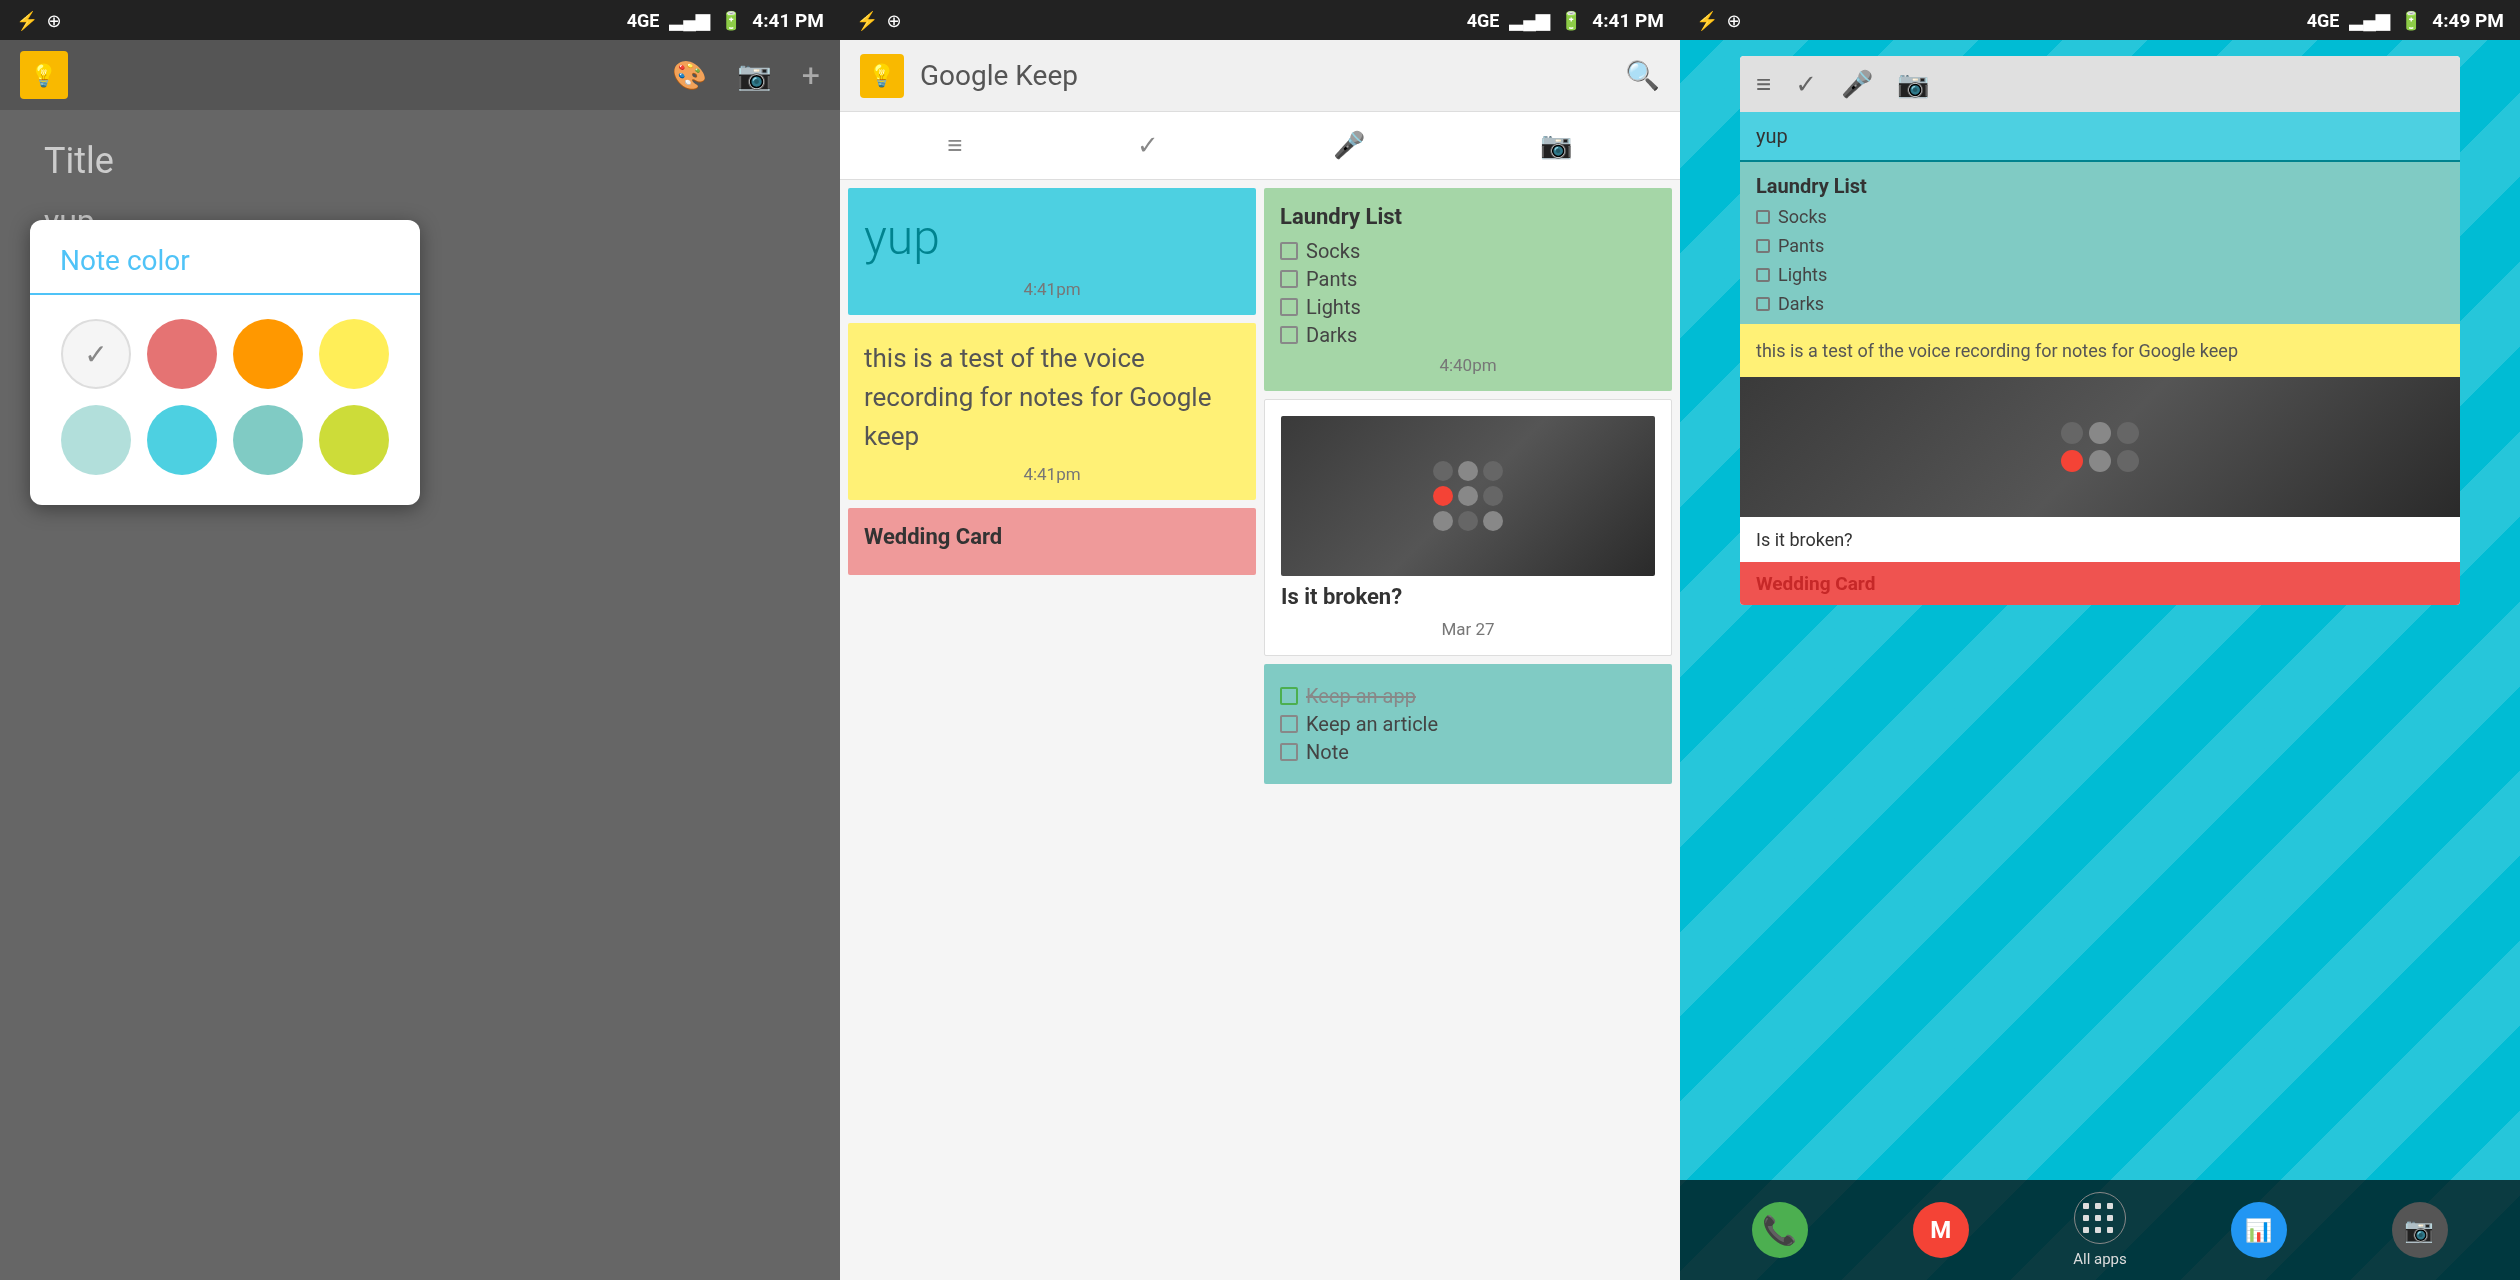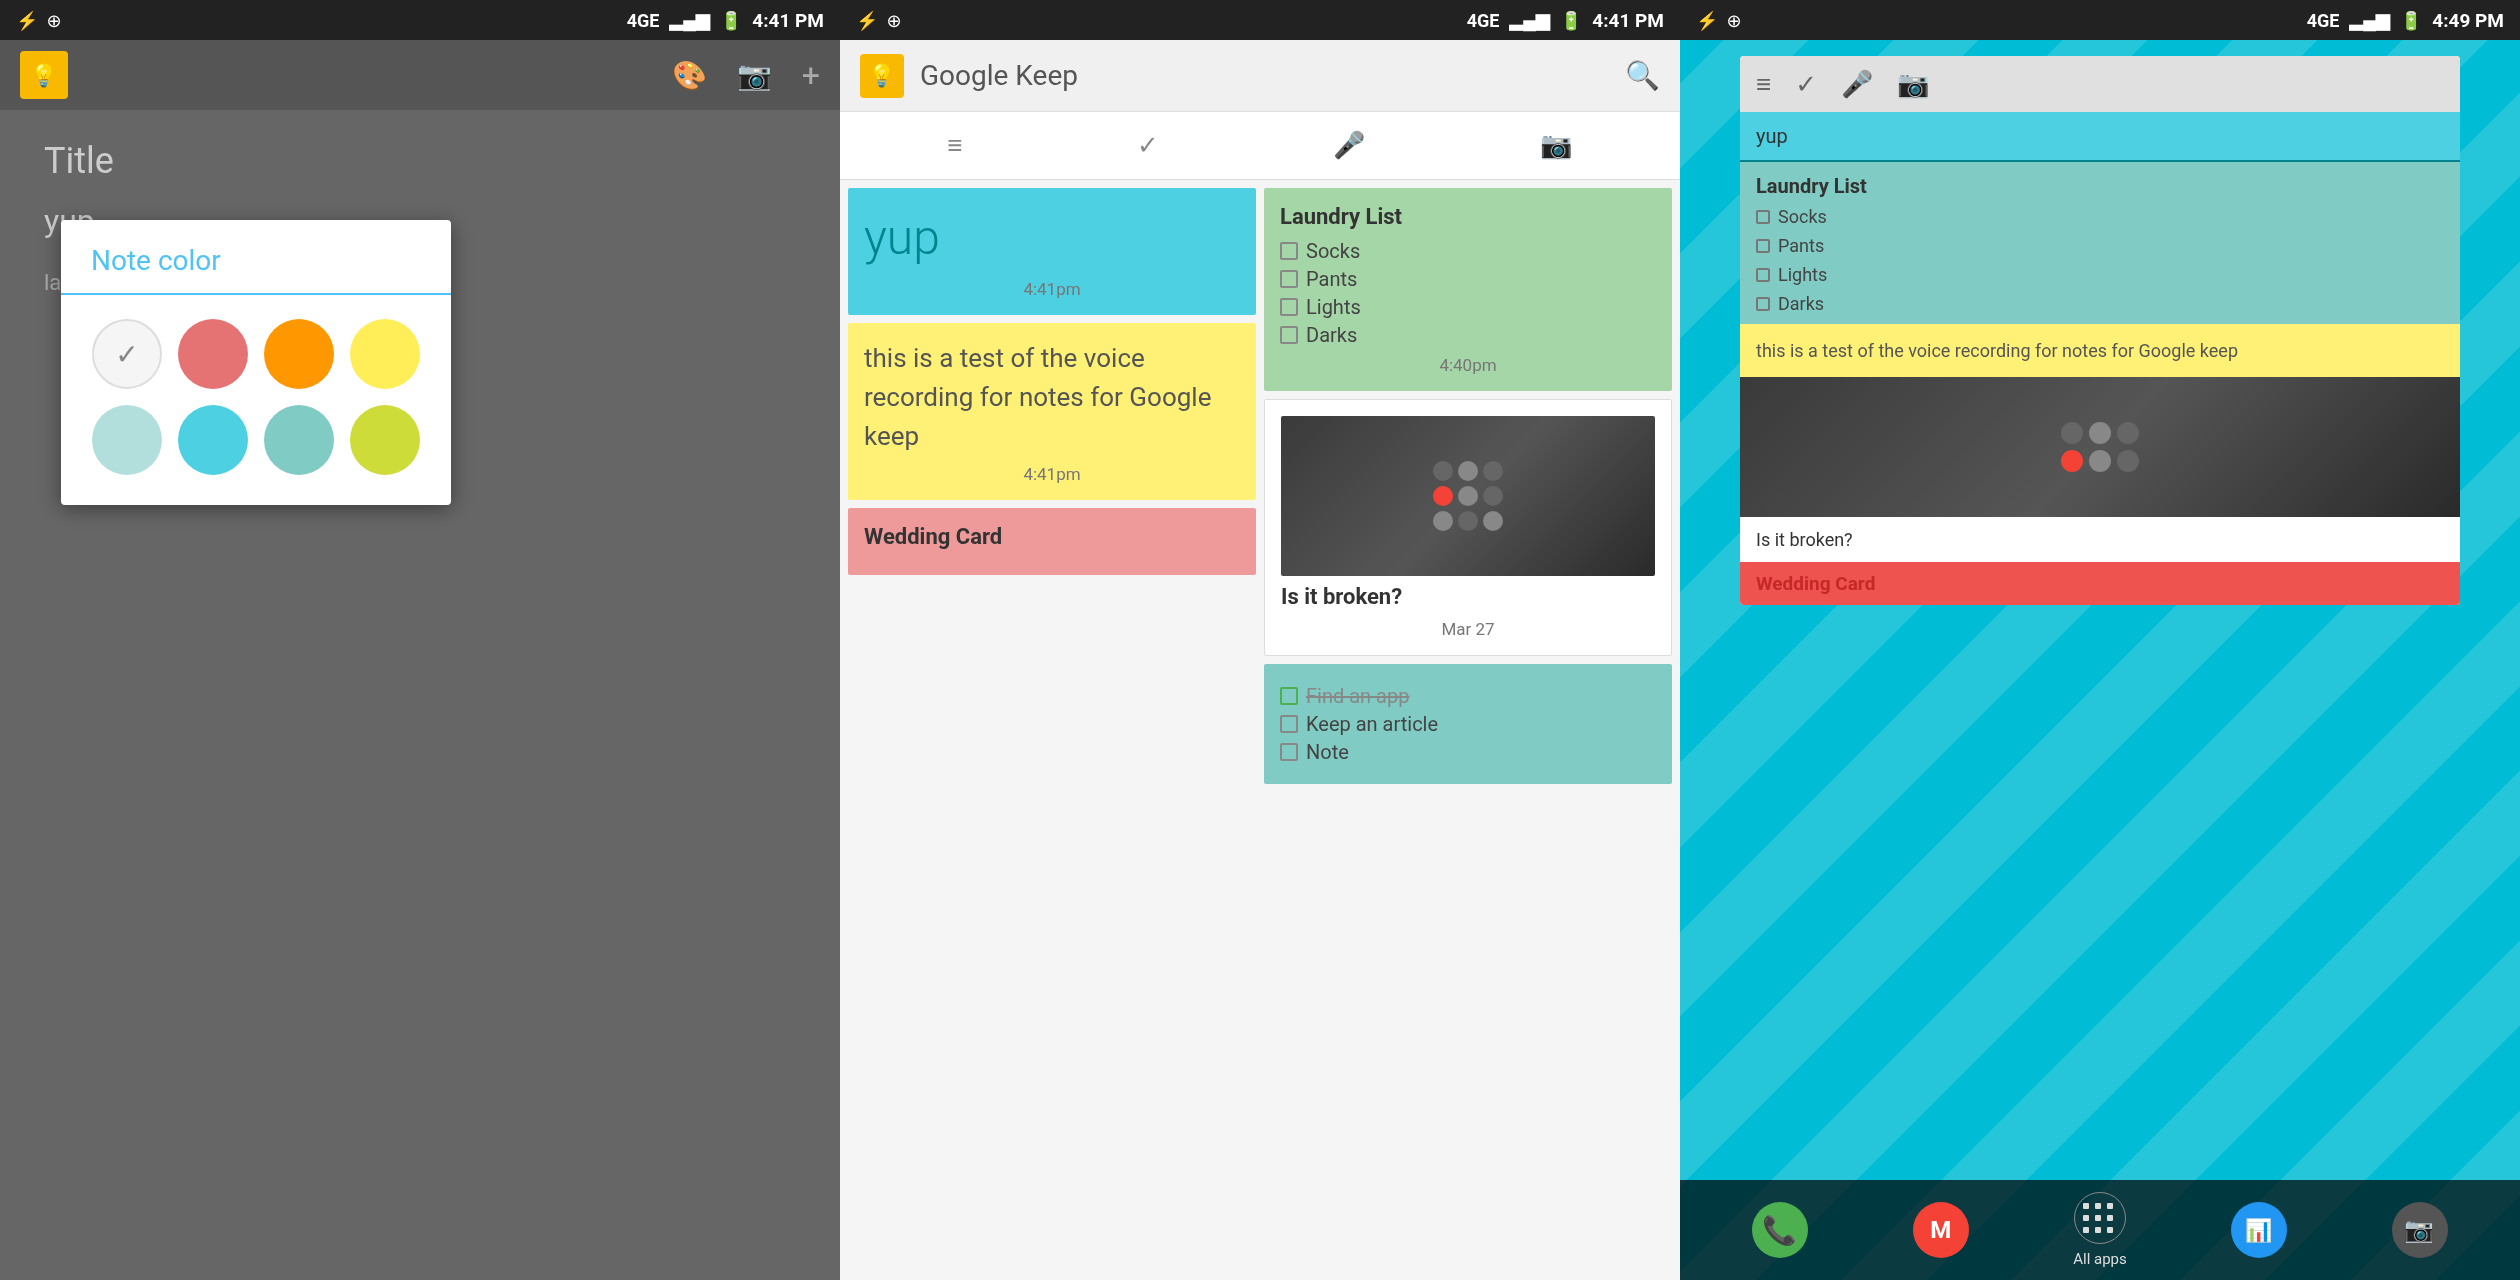--- a/index.html
+++ b/index.html
@@ -66,25 +66,24 @@
       margin-top: 30px;
     }
 
     
     .color-picker-dialog {
       position: absolute;
       top: 220px;
       left: 30px;
       width: 390px;
       background: white;
-      border-radius: 4px;
+      border-radius: 12px;
       box-shadow: 0 4px 20px rgba(0,0,0,0.4);
       padding: 0 0 30px 0;
       z-index: 10;
-      margin-left: 31px;
     }
     .color-picker-title {
       font-size: 28px;
       color: #4fc3f7;
       padding: 24px 30px 16px;
       font-weight: 400;
     }
     .color-picker-divider {
       height: 2px;
       background: #4fc3f7;
@@ -549,21 +548,21 @@
             </div>
           </div>
         </div>
         <div class="note-card-title" style="margin-top:8px;">Is it broken?</div>
         <div class="note-card-time">Mar 27</div>
       </div>
 
       <div class="note-card teal">
         <div class="note-card-item">
           <div class="checkbox checked" style="border-color:#4caf50;background:transparent;"></div>
-          <span class="checklist-item-strikethrough">Find an app</span>
+          <span class="checklist-item-strikethrough">Keep an app</span>
         </div>
         <div class="note-card-item">
           <div class="checkbox"></div>
           <span>Keep an article</span>
         </div>
         <div class="note-card-item">
           <div class="checkbox"></div>
           <span>Note</span>
         </div>
       </div>

